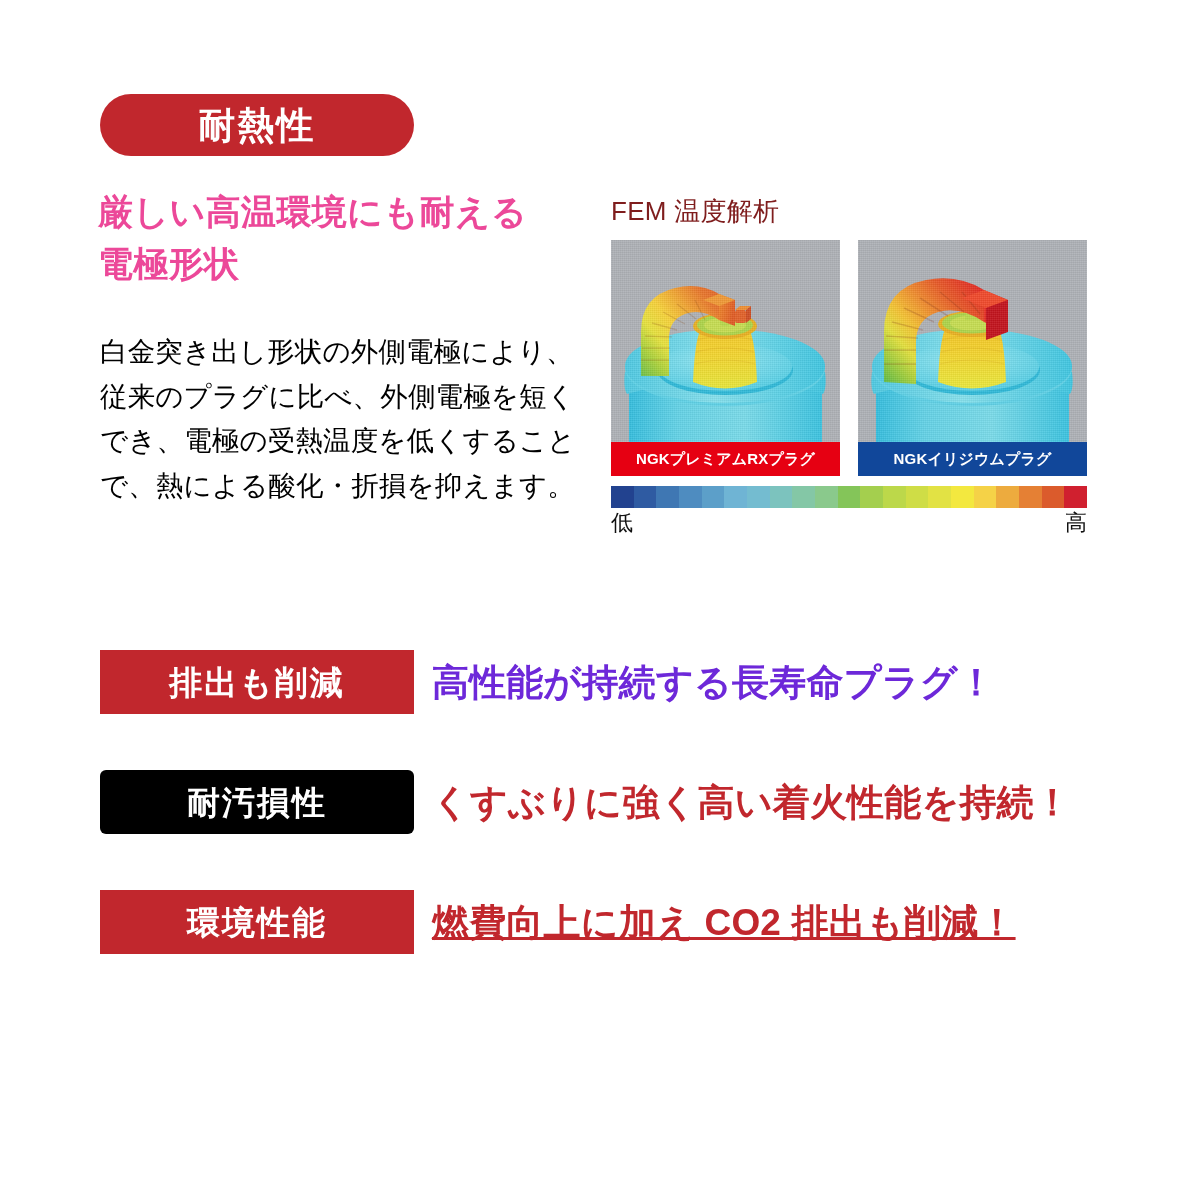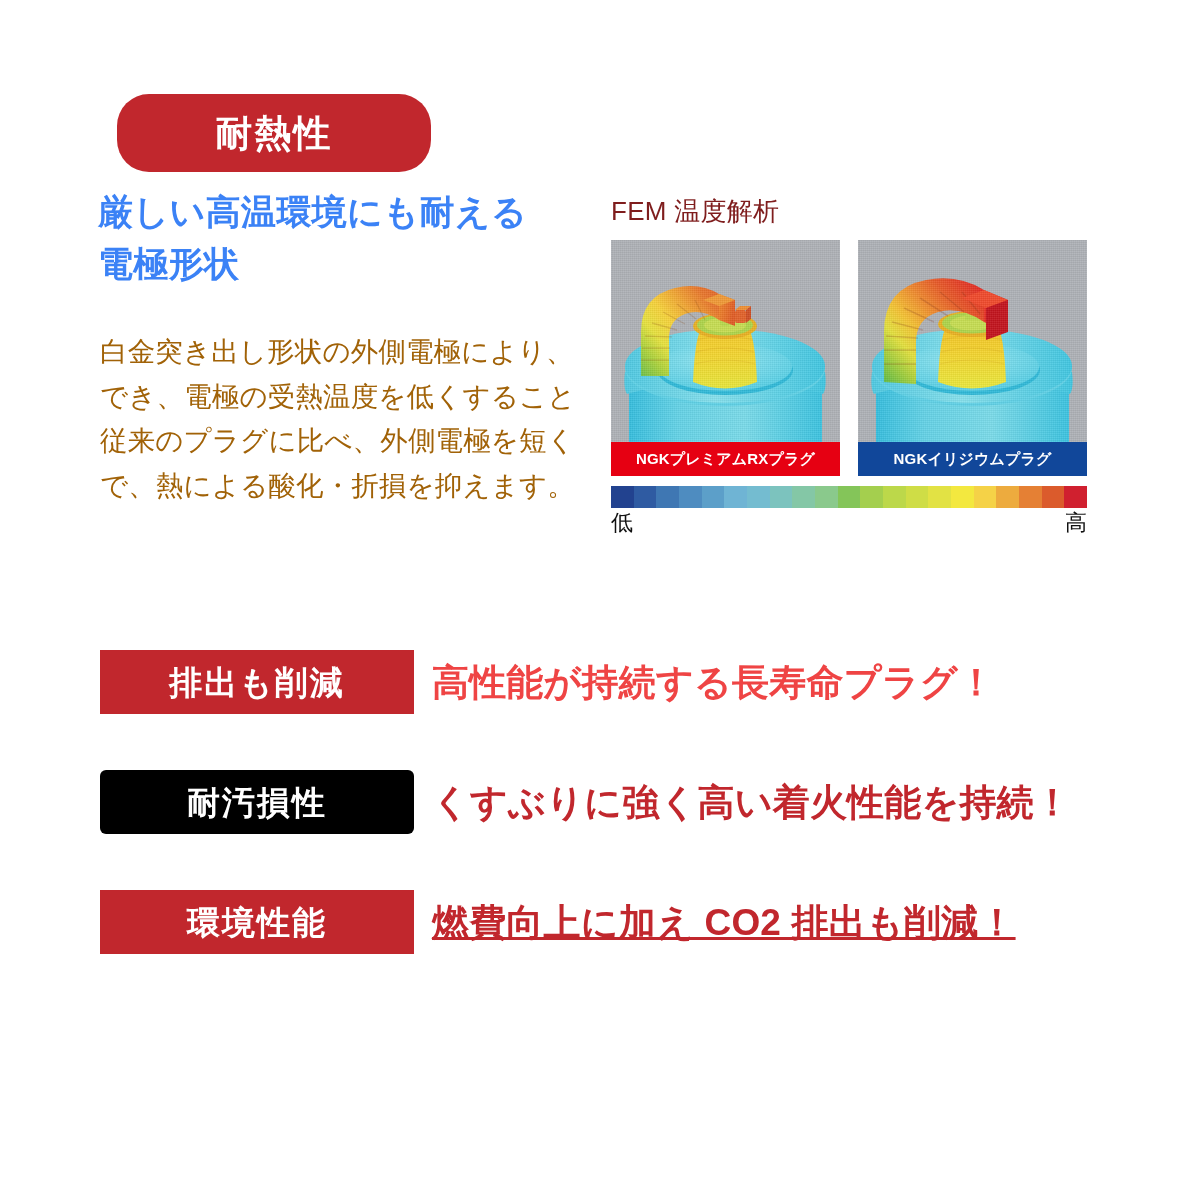--- a/index.html
+++ b/index.html
@@ -31,22 +31,22 @@
     color: #ffffff;
     display: flex;
     align-items: center;
     justify-content: center;
     font-weight: 700;
     letter-spacing: 0.06em;
     line-height: 1;
     box-sizing: border-box;
   }
   #badge-heat {
-    left: 117px; top: 94px;
-    width: 314px; height: 78px;
+    left: 100px; top: 94px;
+    width: 314px; height: 62px;
     font-size: 37px;
     border-radius: 32px;
   }
   .badge-row-tag {
     width: 314px; height: 64px;
     font-size: 33px;
   }
   #badge-durability { left: 100px; top: 650px; }
   #badge-fouling    { left: 100px; top: 770px; }
   #badge-eco        { left: 100px; top: 890px; align-items: center; }
@@ -168,29 +168,29 @@
 </style>
 </head>
 <body>
 
 <div class="stage">
 
   <div class="badge" id="badge-heat" style="background: rgb(193, 39, 45);">
     <span>耐熱性</span>
   </div>
 
-  <div id="headline" style="color: #3b82f6;">
+  <div id="headline" style="color: #ec4899;">
     <span class="hl-line">厳しい高温環境にも耐える</span>
     <span class="hl-line">電極形状</span>
   </div>
 
-  <div id="body-copy" style="color: #a16207;">
+  <div id="body-copy" style="color: #000000;">
     <span class="bc-line">白金突き出し形状の外側電極により、</span>
+    <span class="bc-line">従来のプラグに比べ、外側電極を短く</span>
     <span class="bc-line">でき、電極の受熱温度を低くすること</span>
-    <span class="bc-line">従来のプラグに比べ、外側電極を短く</span>
     <span class="bc-line">で、熱による酸化・折損を抑えます。</span>
   </div>
 
   <div id="fem-block">
 
     <div id="fem-title">FEM 温度解析</div>
 
     <div id="fem-panels">
 
       <div class="fem-panel" style="background: rgb(174, 177, 182);">
@@ -376,21 +376,21 @@
       <div id="scale-labels">
         <span>低</span>
         <span>高</span>
       </div>
     </div>
   </div>
 
   <div class="badge badge-row-tag" id="badge-durability" style="background: rgb(193, 39, 45);">
     <span>排出も削減</span>
   </div>
-  <div class="row-text" id="row-text-durability" style="color: #ef4444;">高性能が持続する長寿命プラグ！</div>
+  <div class="row-text" id="row-text-durability" style="color: #6d28d9;">高性能が持続する長寿命プラグ！</div>
 
   <div class="badge badge-row-tag" id="badge-fouling" style="background: #000000; border-radius: 6px;">
     <span>耐汚損性</span>
   </div>
   <div class="row-text" id="row-text-fouling" style="color: rgb(193, 39, 45);">くすぶりに強く高い着火性能を持続！</div>
 
   <div class="badge badge-row-tag" id="badge-eco" style="background: rgb(193, 39, 45);">
     <span>環境性能</span>
   </div>
   <div class="row-text" id="row-text-eco" style="color: rgb(193, 39, 45);">燃費向上に加え CO2 排出も削減！</div>

